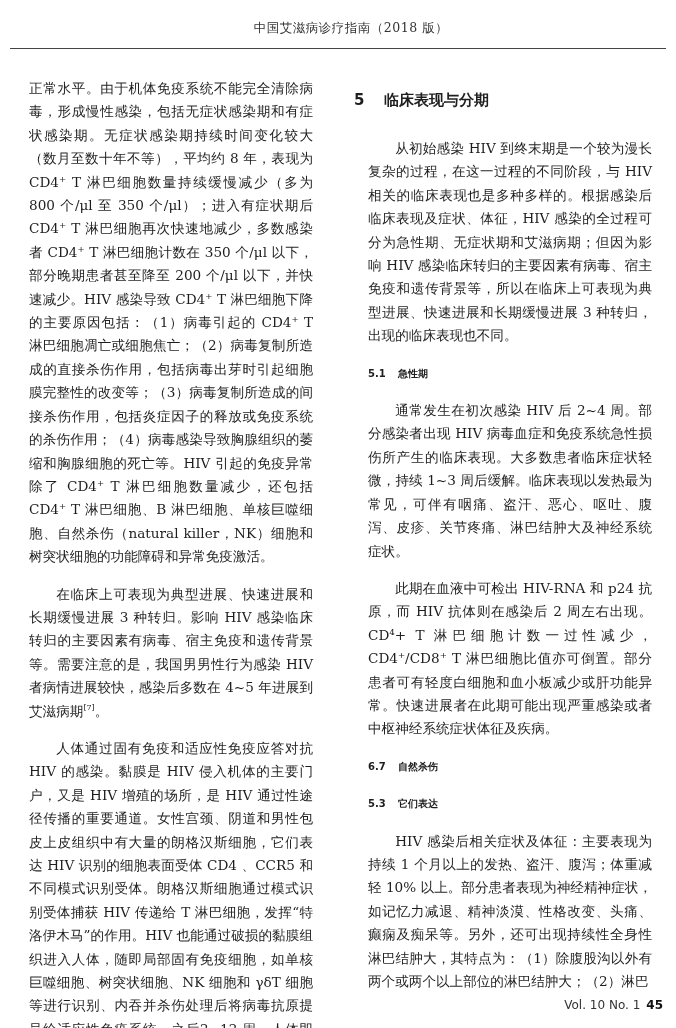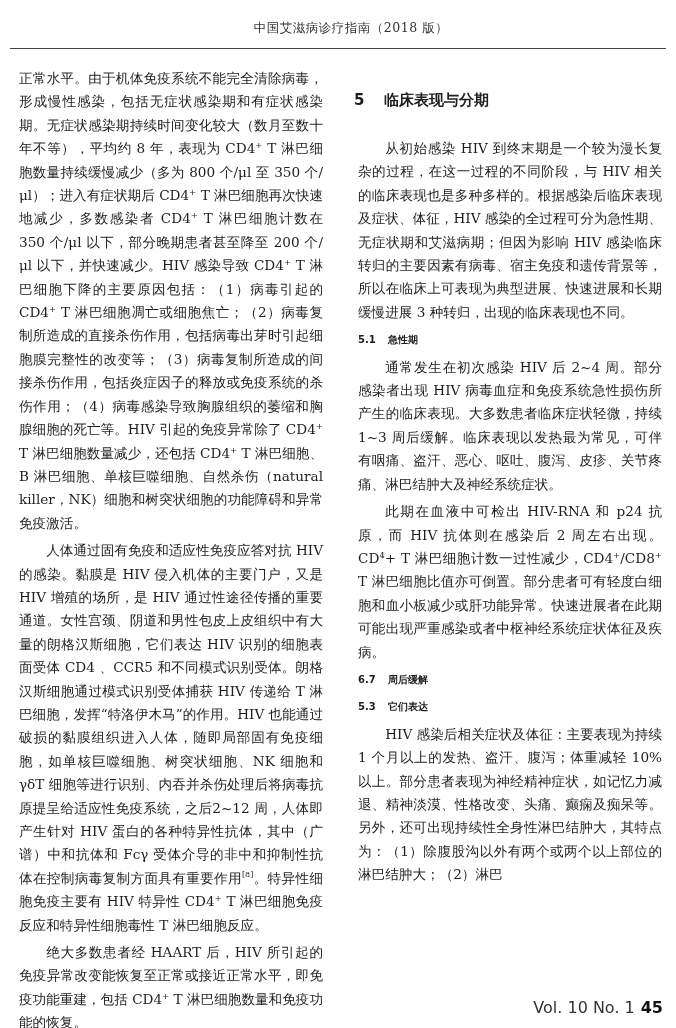--- a/index.html
+++ b/index.html
@@ -6,54 +6,55 @@
   body { width: 676px; height: 1028px; position: relative; overflow: hidden;
          font-family: "DejaVu Serif", "Liberation Serif", serif; color: #1e1e1e; }
   .header { position: absolute; top: 20px; left: 0; width: 676px; text-align: center;
             font-size: 12.5px; color: #333; letter-spacing: 0.5px; padding-left: 13px; }
   .header-rule { position: absolute; top: 48px; left: 10px; width: 504px; height: 0;
                  border-top: 1.5px solid #444; width: 656px; }
   .col { position: absolute; top: 63px; width: 312px; font-size: 13.6px; line-height: 23.4px;
          text-align: justify; text-justify: inter-character; }
   .col.left { left: 15px; }
   .col.right { left: 354px; top: 88px; }
-  .col p { margin: 4px; }
+  .col p { margin: 14px; }
   .indent { text-indent: 2em; }
   .h1 { font-family: "DejaVu Sans", "Liberation Sans", sans-serif; font-weight: bold;
         font-size: 15px; line-height: 24px; margin: 0 0 25px 0 !important; }
   .h1 .num { display: inline-block; width: 30px; }
   .h2 { font-family: "DejaVu Sans", "Liberation Sans", sans-serif; font-weight: bold;
         font-size: 10px; line-height: 23.4px; }
   .h2 .num { display: inline-block; width: 30px; }
   sup { font-size: 8px; line-height: 0; vertical-align: super; }
   .footer { position: absolute; top: 998px; right: 13px; font-family: "DejaVu Sans", "Liberation Sans", sans-serif;
-            font-size: 16px; color: #333; }
+            font-size: 12px; color: #333; }
   .footer .page { font-weight: bold; margin-left: 6px; color: #111; }
 </style>
 </head>
 <body>
 
 <div class="header">中国艾滋病诊疗指南（2018 版）</div>
 <div class="header-rule"></div>
 
 <div class="col left">
   <p>正常水平。由于机体免疫系统不能完全清除病毒，形成慢性感染，包括无症状感染期和有症状感染期。无症状感染期持续时间变化较大（数月至数十年不等），平均约 8 年，表现为 CD4⁺ T 淋巴细胞数量持续缓慢减少（多为 800 个/μl 至 350 个/μl）；进入有症状期后 CD4⁺ T 淋巴细胞再次快速地减少，多数感染者 CD4⁺ T 淋巴细胞计数在 350 个/μl 以下，部分晚期患者甚至降至 200 个/μl 以下，并快速减少。HIV 感染导致 CD4⁺ T 淋巴细胞下降的主要原因包括：（1）病毒引起的 CD4⁺ T 淋巴细胞凋亡或细胞焦亡；（2）病毒复制所造成的直接杀伤作用，包括病毒出芽时引起细胞膜完整性的改变等；（3）病毒复制所造成的间接杀伤作用，包括炎症因子的释放或免疫系统的杀伤作用；（4）病毒感染导致胸腺组织的萎缩和胸腺细胞的死亡等。HIV 引起的免疫异常除了 CD4⁺ T 淋巴细胞数量减少，还包括 CD4⁺ T 淋巴细胞、B 淋巴细胞、单核巨噬细胞、自然杀伤（natural killer，NK）细胞和树突状细胞的功能障碍和异常免疫激活。</p>
+  <p class="indent"><span>在临床上可表现为典型进展、快速进展和长期缓慢进展 3 种转归。影响 HIV 感染临床转归的主要因素有病毒、宿主免疫和遗传背景等。需要注意的是，我国男男性行为感染 HIV 者病情进展较快，感染后多数在 4~5 年进展到艾滋病期</span><sup>[7]</sup><span>。</span></p>
   <p class="indent"><span>人体通过固有免疫和适应性免疫应答对抗 HIV 的感染。黏膜是 HIV 侵入机体的主要门户，又是 HIV 增殖的场所，是 HIV 通过性途径传播的重要通道。女性宫颈、阴道和男性包皮上皮组织中有大量的朗格汉斯细胞，它们表达 HIV 识别的细胞表面受体 CD4 、CCR5 和不同模式识别受体。朗格汉斯细胞通过模式识别受体捕获 HIV 传递给 T 淋巴细胞，发挥“特洛伊木马”的作用。HIV 也能通过破损的黏膜组织进入人体，随即局部固有免疫细胞，如单核巨噬细胞、树突状细胞、NK 细胞和 γδT 细胞等进行识别、内吞并杀伤处理后将病毒抗原提呈给适应性免疫系统，之后2~12 周，人体即产生针对 HIV 蛋白的各种特异性抗体，其中（广谱）中和抗体和 Fcγ 受体介导的非中和抑制性抗体在控制病毒复制方面具有重要作用</span><sup>[8]</sup><span>。特异性细胞免疫主要有 HIV 特异性 CD4⁺ T 淋巴细胞免疫反应和特异性细胞毒性 T 淋巴细胞反应。</span></p>
   <p class="indent">绝大多数患者经 HAART 后，HIV 所引起的免疫异常改变能恢复至正常或接近正常水平，即免疫功能重建，包括 CD4⁺ T 淋巴细胞数量和免疫功能的恢复。</p>
 </div>
 
 <div class="col right">
   <p class="h1"><span class="num">5</span><span>临床表现与分期</span></p>
   <p class="indent">从初始感染 HIV 到终末期是一个较为漫长复杂的过程，在这一过程的不同阶段，与 HIV 相关的临床表现也是多种多样的。根据感染后临床表现及症状、体征，HIV 感染的全过程可分为急性期、无症状期和艾滋病期；但因为影响 HIV 感染临床转归的主要因素有病毒、宿主免疫和遗传背景等，所以在临床上可表现为典型进展、快速进展和长期缓慢进展 3 种转归，出现的临床表现也不同。</p>
 
   <p class="h2"><span class="num">5.1</span><span>急性期</span></p>
   <p class="indent">通常发生在初次感染 HIV 后 2~4 周。部分感染者出现 HIV 病毒血症和免疫系统急性损伤所产生的临床表现。大多数患者临床症状轻微，持续 1~3 周后缓解。临床表现以发热最为常见，可伴有咽痛、盗汗、恶心、呕吐、腹泻、皮疹、关节疼痛、淋巴结肿大及神经系统症状。</p>
   <p class="indent">此期在血液中可检出 HIV-RNA 和 p24 抗原，而 HIV 抗体则在感染后 2 周左右出现。CD⁴+ T 淋巴细胞计数一过性减少，CD4⁺/CD8⁺ T 淋巴细胞比值亦可倒置。部分患者可有轻度白细胞和血小板减少或肝功能异常。快速进展者在此期可能出现严重感染或者中枢神经系统症状体征及疾病。</p>
 
-  <p class="h2"><span class="num">6.7</span><span>周后缓解</span></p>
+  <p class="h2"><span class="num">6.7</span><span>自然杀伤</span></p>
 
   <p class="h2"><span class="num">5.3</span><span>它们表达</span></p>
   <p class="indent">HIV 感染后相关症状及体征：主要表现为持续 1 个月以上的发热、盗汗、腹泻；体重减轻 10% 以上。部分患者表现为神经精神症状，如记忆力减退、精神淡漠、性格改变、头痛、癫痫及痴呆等。另外，还可出现持续性全身性淋巴结肿大，其特点为：（1）除腹股沟以外有两个或两个以上部位的淋巴结肿大；（2）淋巴</p>
 </div>
 
 <div class="footer">
   <span>Vol. 10 No. 1</span><span class="page">45</span>
 </div>
 
 </body></html>

